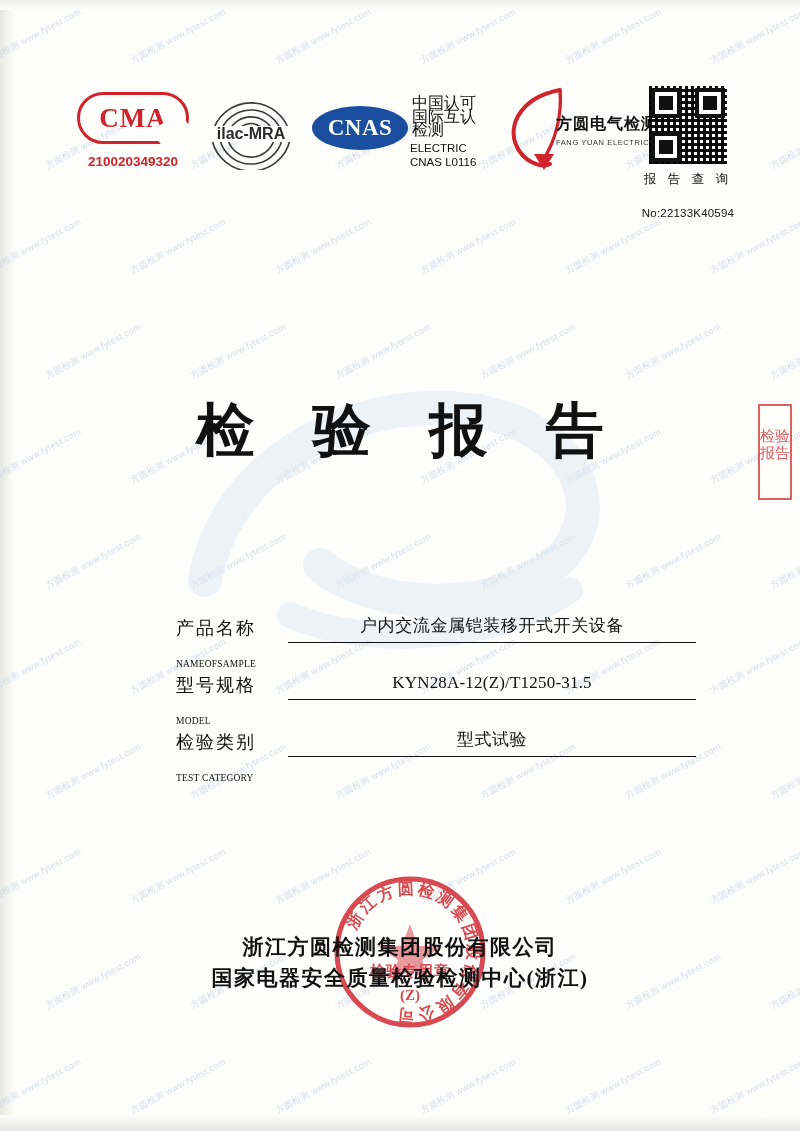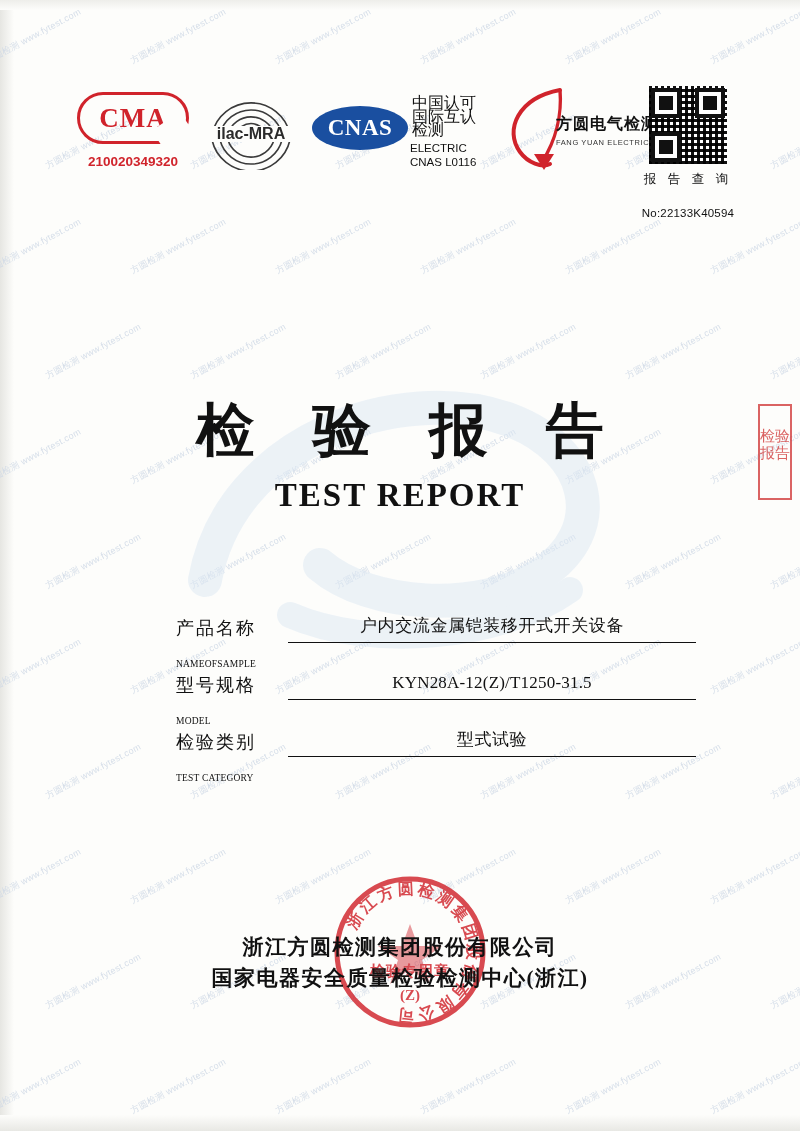--- a/index.html
+++ b/index.html
@@ -475,21 +475,20 @@
         <span class="qr-eye tl"></span>
         <span class="qr-eye tr"></span>
         <span class="qr-eye bl"></span>
       </div>
       <div class="qr-label">报 告 查 询</div>
       <div class="qr-no">No:22133K40594</div>
     </div>
   </div>
 
   <div class="title-cn">检 验 报 告</div>
-  <div class="title-en">TEST REPORT</div>
 
   <div class="fields">
 
     <div class="field-row">
       <div class="field-label">
         <div class="field-label-cn">产品名称</div>
         <div class="field-label-en">NAMEOFSAMPLE</div>
       </div>
       <div class="field-value">户内交流金属铠装移开式开关设备</div>
     </div>

